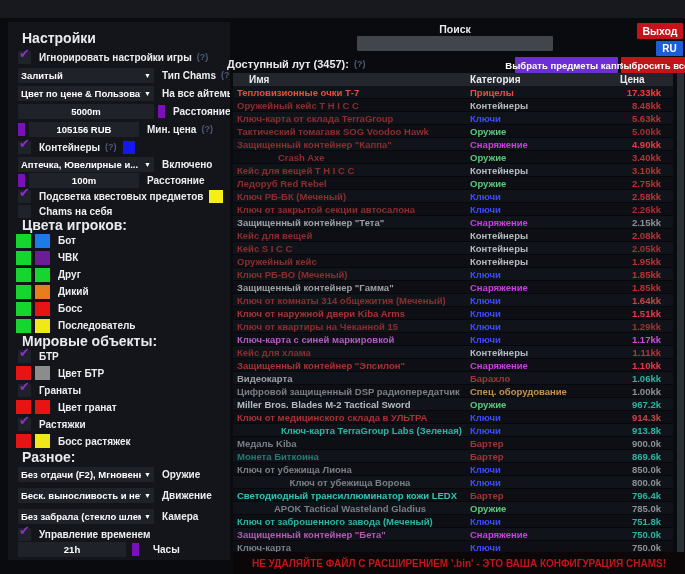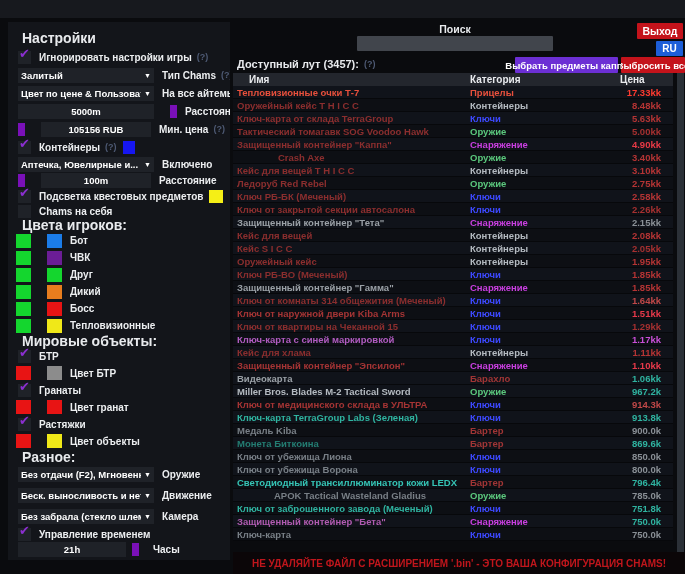--- a/index.html
+++ b/index.html
@@ -30,25 +30,25 @@
   .dd{width:136px;height:15px;background:#1f2228;display:flex;align-items:center;flex:none;cursor:pointer;}
   .dd .txt{flex:1;font-size:9.5px;color:#fff;padding:0 3px;white-space:nowrap;overflow:hidden;}
   .dd .caret{width:13px;font-size:7px;color:#fff;text-align:center;flex:none;}
   .inp{height:15px;background:#1f2228;display:flex;align-items:center;justify-content:center;
        font-size:9.5px;color:#fff;flex:none;cursor:text;}
   .w136{width:136px}.w110{width:110px}.w108{width:108px}
   .swn{width:7px;height:13px;flex:none;cursor:pointer;}
   .sw12{width:12px;height:13px;flex:none;cursor:pointer;}
   .sw14{width:14px;height:13px;flex:none;cursor:pointer;}
   .sw2{width:15px;height:14px;flex:none;cursor:pointer;}
-  .ml4{margin-left:16px}.ml6{margin-left:6px}.ml14{margin-left:14px}
+  .ml4{margin-left:4px}.ml6{margin-left:6px}.ml14{margin-left:14px}
   .crow{padding-left:8px;}
 
   
-  .loot-title{position:absolute;left:237px;top:58px;font-size:11px;display:flex;align-items:center;}
+  .loot-title{position:absolute;left:227px;top:58px;font-size:11px;display:flex;align-items:center;}
   .thead{position:absolute;left:233px;top:73px;width:440px;height:13px;background:#23262d;
        display:flex;align-items:center;font-size:10px;}
   .h-name{flex:1;padding-left:16px;}
   .h-cat{width:152px;flex:none;padding-left:7px;box-sizing:border-box;}
   .h-price{width:58px;flex:none;padding-left:5px;box-sizing:border-box;}
   .tbody{position:absolute;left:233px;top:86px;width:440px;height:466px;overflow:hidden;}
   .trow{height:13px;display:flex;align-items:center;background:#10131a;
        border-bottom:1px solid #07080b;box-sizing:border-box;font-size:9.5px;cursor:pointer;}
   .trow.alt{background:#0d0f14;}
   .c-name{flex:1;padding-left:4px;white-space:nowrap;overflow:hidden;}
@@ -170,21 +170,21 @@
       <span class="lbl">Дикий</span>
     </div>
     <div class="srow r17 crow">
       <span class="sw2" style="background: rgb(20, 214, 46);"></span>
       <span class="sw2 ml4" style="background: rgb(232, 20, 20);"></span>
       <span class="lbl">Босс</span>
     </div>
     <div class="srow r17 crow">
       <span class="sw2" style="background: rgb(20, 214, 46);"></span>
       <span class="sw2 ml4" style="background: rgb(240, 232, 24);"></span>
-      <span class="lbl">Тепловизионные</span>
+      <span class="lbl">Последователь</span>
     </div>
 
     <div class="stitle r14">Мировые объекты:</div>
 
     <div class="srow r16">
       <span class="cb">
           <span class="check">✔</span>
         </span>
       <span class="lbl">БТР</span>
     </div>
@@ -206,21 +206,21 @@
     </div>
     <div class="srow r16">
       <span class="cb">
           <span class="check">✔</span>
         </span>
       <span class="lbl">Растяжки</span>
     </div>
     <div class="srow r18 crow">
       <span class="sw2" style="background: rgb(232, 20, 20);"></span>
       <span class="sw2 ml4" style="background: rgb(240, 232, 24);"></span>
-      <span class="lbl">Цвет объекты</span>
+      <span class="lbl">Босс растяжек</span>
     </div>
 
     <div class="stitle r14">Разное:</div>
 
     <div class="srow r21">
       <div class="dd">
         <span class="txt">Без отдачи (F2), Мгновенное п</span>
         <span class="caret">▼</span>
       </div>
       <span class="lbl">Оружие</span>
@@ -375,52 +375,57 @@
       <div class="trow alt">
         <div class="c-name" style="color: rgb(165, 52, 52);">Защищенный контейнер "Эпсилон"</div>
         <div class="c-cat" style="color: rgb(201, 63, 224);">Снаряжение</div>
         <div class="c-price" style="color: rgb(232, 57, 74);">1.10kk</div>
       </div>
       <div class="trow">
         <div class="c-name" style="color: rgb(154, 160, 166);">Видеокарта</div>
         <div class="c-cat" style="color: rgb(160, 53, 53);">Барахло</div>
         <div class="c-price" style="color: rgb(47, 179, 160);">1.06kk</div>
       </div>
+      <div class="trow alt">
+        <div class="c-name" style="color: rgb(120, 127, 134);">Цифровой защищенный DSP радиопередатчик</div>
+        <div class="c-cat" style="color: rgb(200, 144, 79);">Спец. оборудование</div>
+        <div class="c-price" style="color: rgb(138, 144, 150);">1.00kk</div>
+      </div>
       <div class="trow">
         <div class="c-name" style="color: rgb(180, 186, 192);">Miller Bros. Blades M-2 Tactical Sword</div>
         <div class="c-cat" style="color: rgb(91, 200, 125);">Оружие</div>
         <div class="c-price" style="color: rgb(47, 179, 160);">967.2k</div>
       </div>
       <div class="trow alt">
         <div class="c-name" style="color: rgb(165, 52, 52);">Ключ от медицинского склада в УЛЬТРА</div>
         <div class="c-cat" style="color: rgb(61, 73, 255);">Ключи</div>
         <div class="c-price" style="color: rgb(192, 72, 72);">914.3k</div>
       </div>
       <div class="trow">
-        <div class="c-name" style="color: rgb(47, 179, 160);">Ключ-карта TerraGroup Labs (Зеленая)</div>
+        <div class="c-name" style="color: rgb(47, 179, 160); margin-left: 44px;">Ключ-карта TerraGroup Labs (Зеленая)</div>
         <div class="c-cat" style="color: rgb(61, 73, 255);">Ключи</div>
         <div class="c-price" style="color: rgb(47, 179, 160);">913.8k</div>
       </div>
       <div class="trow alt">
         <div class="c-name" style="color: rgb(120, 127, 134);">Медаль Kiba</div>
         <div class="c-cat" style="color: rgb(160, 53, 53);">Бартер</div>
         <div class="c-price" style="color: rgb(138, 144, 150);">900.0k</div>
       </div>
       <div class="trow">
         <div class="c-name" style="color: rgb(35, 125, 114);">Монета Биткоина</div>
         <div class="c-cat" style="color: rgb(160, 53, 53);">Бартер</div>
         <div class="c-price" style="color: rgb(47, 179, 160);">869.6k</div>
       </div>
       <div class="trow alt">
         <div class="c-name" style="color: rgb(120, 127, 134);">Ключ от убежища Лиона</div>
         <div class="c-cat" style="color: rgb(61, 73, 255);">Ключи</div>
         <div class="c-price" style="color: rgb(138, 144, 150);">850.0k</div>
       </div>
       <div class="trow">
-        <div class="c-name" style="color: rgb(120, 127, 134);">Ключ от убежища Ворона</div>
+        <div class="c-name" style="color: rgb(120, 127, 134); text-align: center;">Ключ от убежища Ворона</div>
         <div class="c-cat" style="color: rgb(61, 73, 255);">Ключи</div>
         <div class="c-price" style="color: rgb(138, 144, 150);">800.0k</div>
       </div>
       <div class="trow alt">
         <div class="c-name" style="color: rgb(53, 196, 181);">Светодиодный трансиллюминатор кожи LEDX</div>
         <div class="c-cat" style="color: rgb(160, 53, 53);">Бартер</div>
         <div class="c-price" style="color: rgb(47, 179, 160);">796.4k</div>
       </div>
       <div class="trow">
         <div class="c-name" style="color: rgb(120, 127, 134); text-align: center;">APOK Tactical Wasteland Gladius</div>

